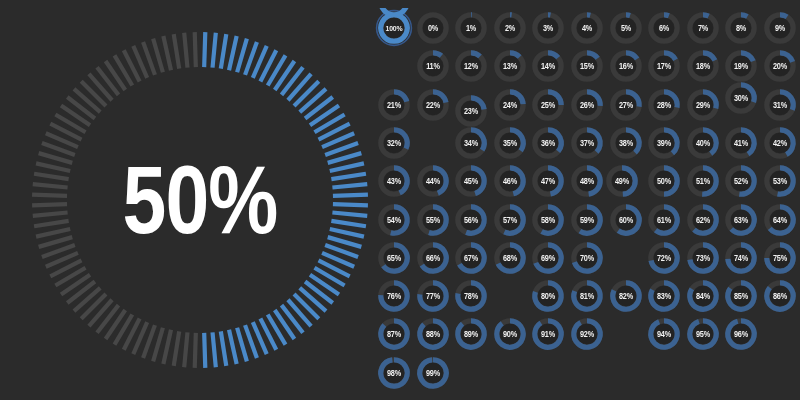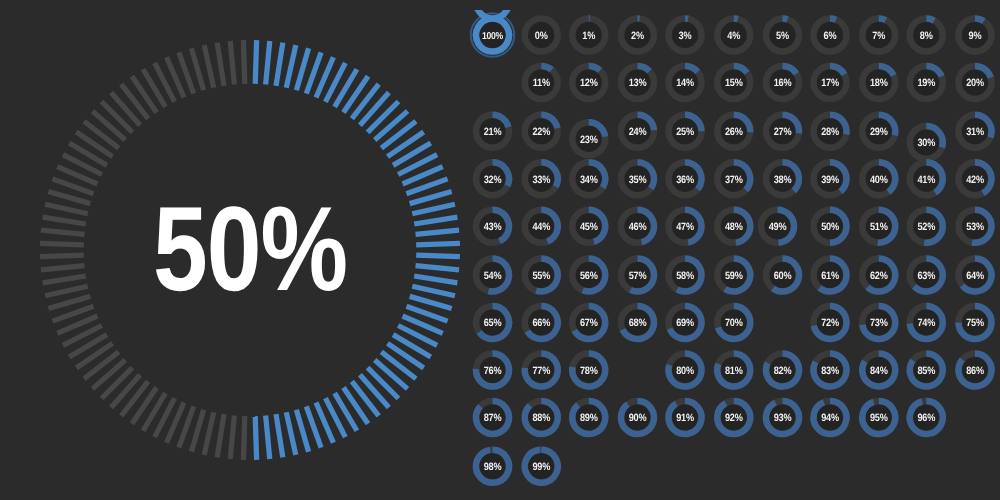--- a/index.html
+++ b/index.html
@@ -403,21 +403,21 @@
         <div class="pct">28%</div>
       </div>
       <div class="cell" style="left: 308.8px; top: 76.6px;">
         <svg viewBox="0 0 40 40">
           <circle cx="20" cy="20" r="13.2" fill="none" stroke="#3a3a3a" stroke-width="5.2"></circle>
           <path d="M 20 6.800000000000001 A 13.2 13.2 0 0 1 32.785 23.283" fill="none" stroke="#3b6291" stroke-width="5.2" stroke-linecap="butt"></path>
           <circle cx="20" cy="20" r="10.20" fill="#232323"></circle>
         </svg>
         <div class="pct">29%</div>
       </div>
-      <div class="cell" style="left: 347.4px; top: 86px;">
+      <div class="cell" style="left: 347.4px; top: 70px;">
         <svg viewBox="0 0 40 40">
           <circle cx="20" cy="20" r="13.2" fill="none" stroke="#3a3a3a" stroke-width="5.2"></circle>
           <path d="M 20 6.800000000000001 A 13.2 13.2 0 0 1 32.554 24.079" fill="none" stroke="#3b6291" stroke-width="5.2" stroke-linecap="butt"></path>
           <circle cx="20" cy="20" r="10.20" fill="#232323"></circle>
         </svg>
         <div class="pct">30%</div>
       </div>
       <div class="cell" style="left: 386px; top: 76.6px;">
         <svg viewBox="0 0 40 40">
           <circle cx="20" cy="20" r="13.2" fill="none" stroke="#3a3a3a" stroke-width="5.2"></circle>
@@ -427,28 +427,20 @@
         <div class="pct">31%</div>
       </div>
       <div class="cell" style="left: 0px; top: 114.9px;">
         <svg viewBox="0 0 40 40">
           <circle cx="20" cy="20" r="13.2" fill="none" stroke="#3a3a3a" stroke-width="5.2"></circle>
           <path d="M 20 6.800000000000001 A 13.2 13.2 0 0 1 31.944 25.620" fill="none" stroke="#3b6291" stroke-width="5.2" stroke-linecap="butt"></path>
           <circle cx="20" cy="20" r="10.20" fill="#232323"></circle>
         </svg>
         <div class="pct">32%</div>
       </div>
-      <div class="cell" style="left: 38.6px; top: 114.9px;">
-        <svg viewBox="0 0 40 40">
-          <circle cx="20" cy="20" r="13.2" fill="none" stroke="#3a3a3a" stroke-width="5.2"></circle>
-          <path d="M 20 6.800000000000001 A 13.2 13.2 0 0 1 31.567 26.359" fill="none" stroke="#3b6291" stroke-width="5.2" stroke-linecap="butt"></path>
-          <circle cx="20" cy="20" r="10.20" fill="#232323"></circle>
-        </svg>
-        <div class="pct">33%</div>
-      </div>
       <div class="cell" style="left: 77.2px; top: 114.9px;">
         <svg viewBox="0 0 40 40">
           <circle cx="20" cy="20" r="13.2" fill="none" stroke="#3a3a3a" stroke-width="5.2"></circle>
           <path d="M 20 6.800000000000001 A 13.2 13.2 0 0 1 31.145 27.073" fill="none" stroke="#3b6291" stroke-width="5.2" stroke-linecap="butt"></path>
           <circle cx="20" cy="20" r="10.20" fill="#232323"></circle>
         </svg>
         <div class="pct">34%</div>
       </div>
       <div class="cell" style="left: 115.8px; top: 114.9px;">
         <svg viewBox="0 0 40 40">
@@ -890,28 +882,20 @@
         </svg>
         <div class="pct">91%</div>
       </div>
       <div class="cell" style="left: 193px; top: 306.4px;">
         <svg viewBox="0 0 40 40">
           <circle cx="20" cy="20" r="13.2" fill="none" stroke="#3a3a3a" stroke-width="5.2"></circle>
           <path d="M 20 6.800000000000001 A 13.2 13.2 0 1 1 13.641 8.433" fill="none" stroke="#3b6291" stroke-width="5.2" stroke-linecap="butt"></path>
           <circle cx="20" cy="20" r="10.20" fill="#232323"></circle>
         </svg>
         <div class="pct">92%</div>
-      </div>
-      <div class="cell" style="left: 231.6px; top: 306.4px;">
-        <svg viewBox="0 0 40 40">
-          <circle cx="20" cy="20" r="13.2" fill="none" stroke="#3a3a3a" stroke-width="5.2"></circle>
-          <path d="M 20 6.800000000000001 A 13.2 13.2 0 1 1 14.380 8.056" fill="none" stroke="#3b6291" stroke-width="5.2" stroke-linecap="butt"></path>
-          <circle cx="20" cy="20" r="10.20" fill="#232323"></circle>
-        </svg>
-        <div class="pct">93%</div>
       </div>
       <div class="cell" style="left: 270.2px; top: 306.4px;">
         <svg viewBox="0 0 40 40">
           <circle cx="20" cy="20" r="13.2" fill="none" stroke="#3a3a3a" stroke-width="5.2"></circle>
           <path d="M 20 6.800000000000001 A 13.2 13.2 0 1 1 15.141 7.727" fill="none" stroke="#3b6291" stroke-width="5.2" stroke-linecap="butt"></path>
           <circle cx="20" cy="20" r="10.20" fill="#232323"></circle>
         </svg>
         <div class="pct">94%</div>
       </div>
       <div class="cell" style="left: 308.8px; top: 306.4px;">

